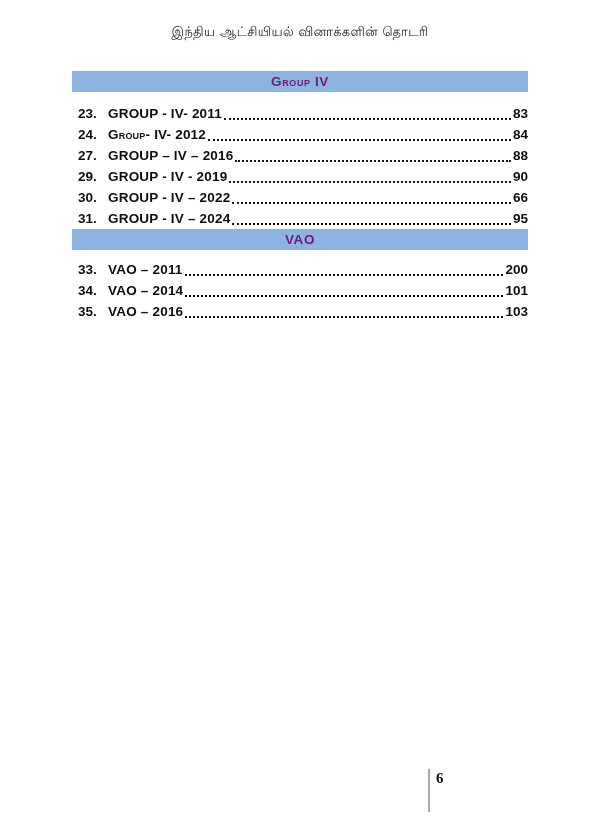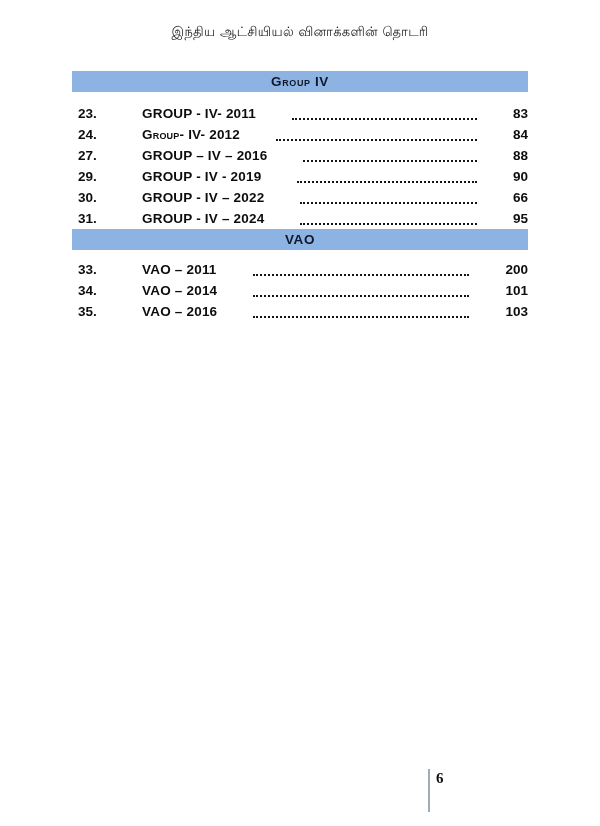--- a/index.html
+++ b/index.html
@@ -32,33 +32,32 @@
   }
   .banner {
     height: 21px;
     background: #8DB3E2;
     display: flex;
     align-items: center;
     justify-content: center;
     font-weight: bold;
     font-size: 13.5px;
     letter-spacing: 0.6px;
-    color: #0f172a;
+    color: #701a75;
     font-variant: small-caps;
   }
   .toc-list { margin-top: 11px; }
   .toc-list.second { margin-top: 9px; }
   .row {
     display: flex;
     align-items: center;
     height: 21px;
     font-weight: bold;
     font-size: 13.5px;
     color: #0d0d0d;
-    gap: 34px;
   }
   .num {
     width: 30px;
     margin-left: 6px;
     flex: 0 0 auto;
   }
   .title {
     flex: 0 0 auto;
     white-space: pre;
     letter-spacing: 0.2px;

